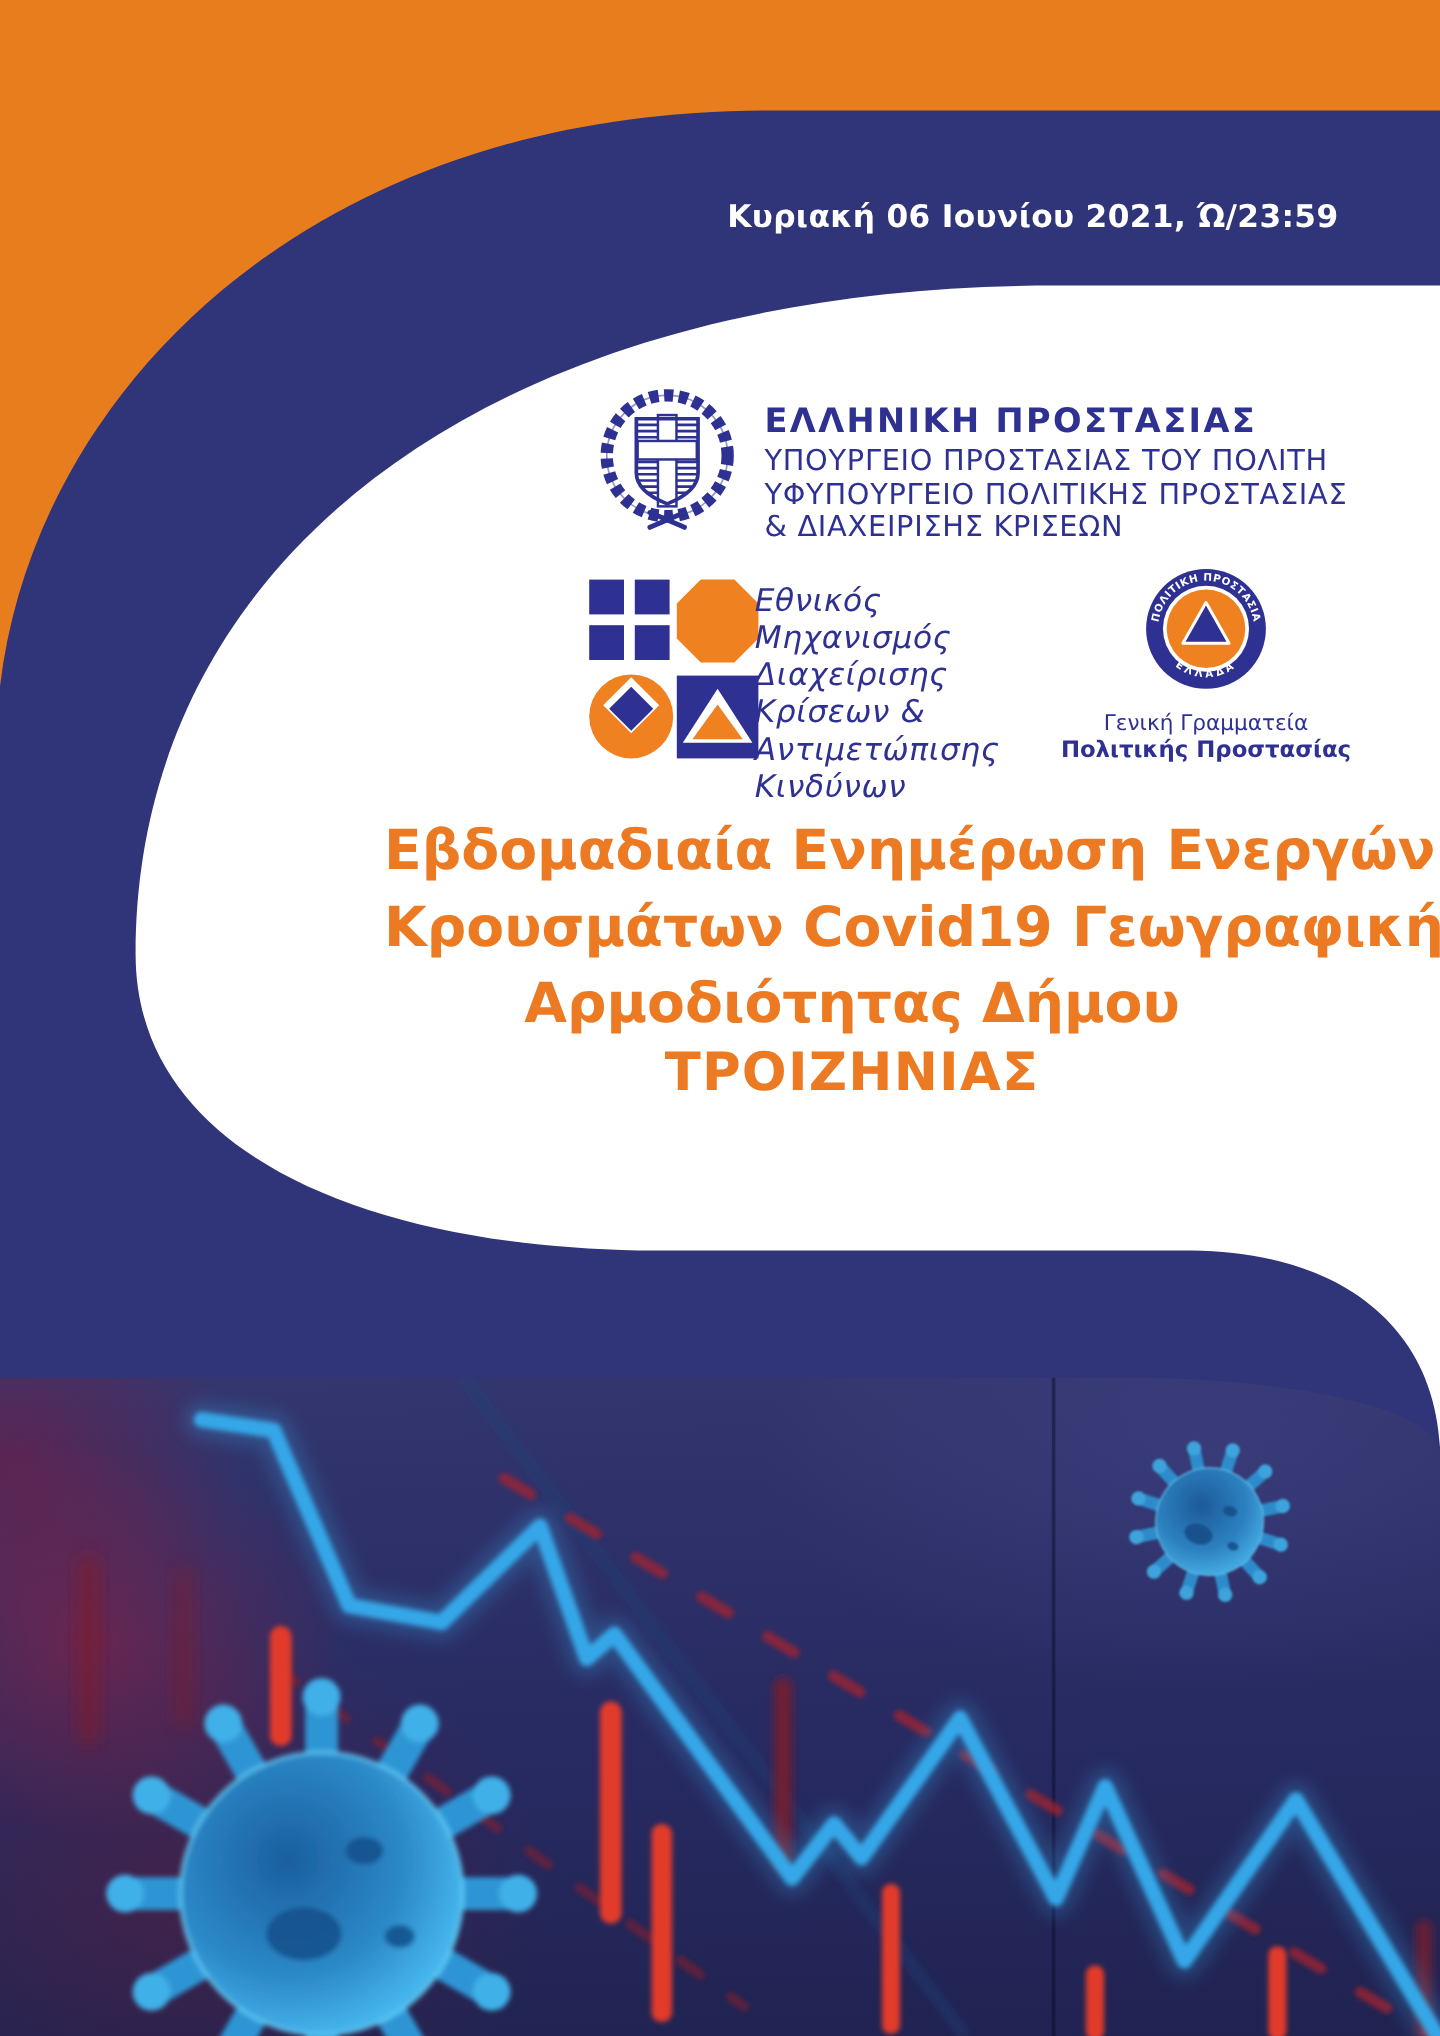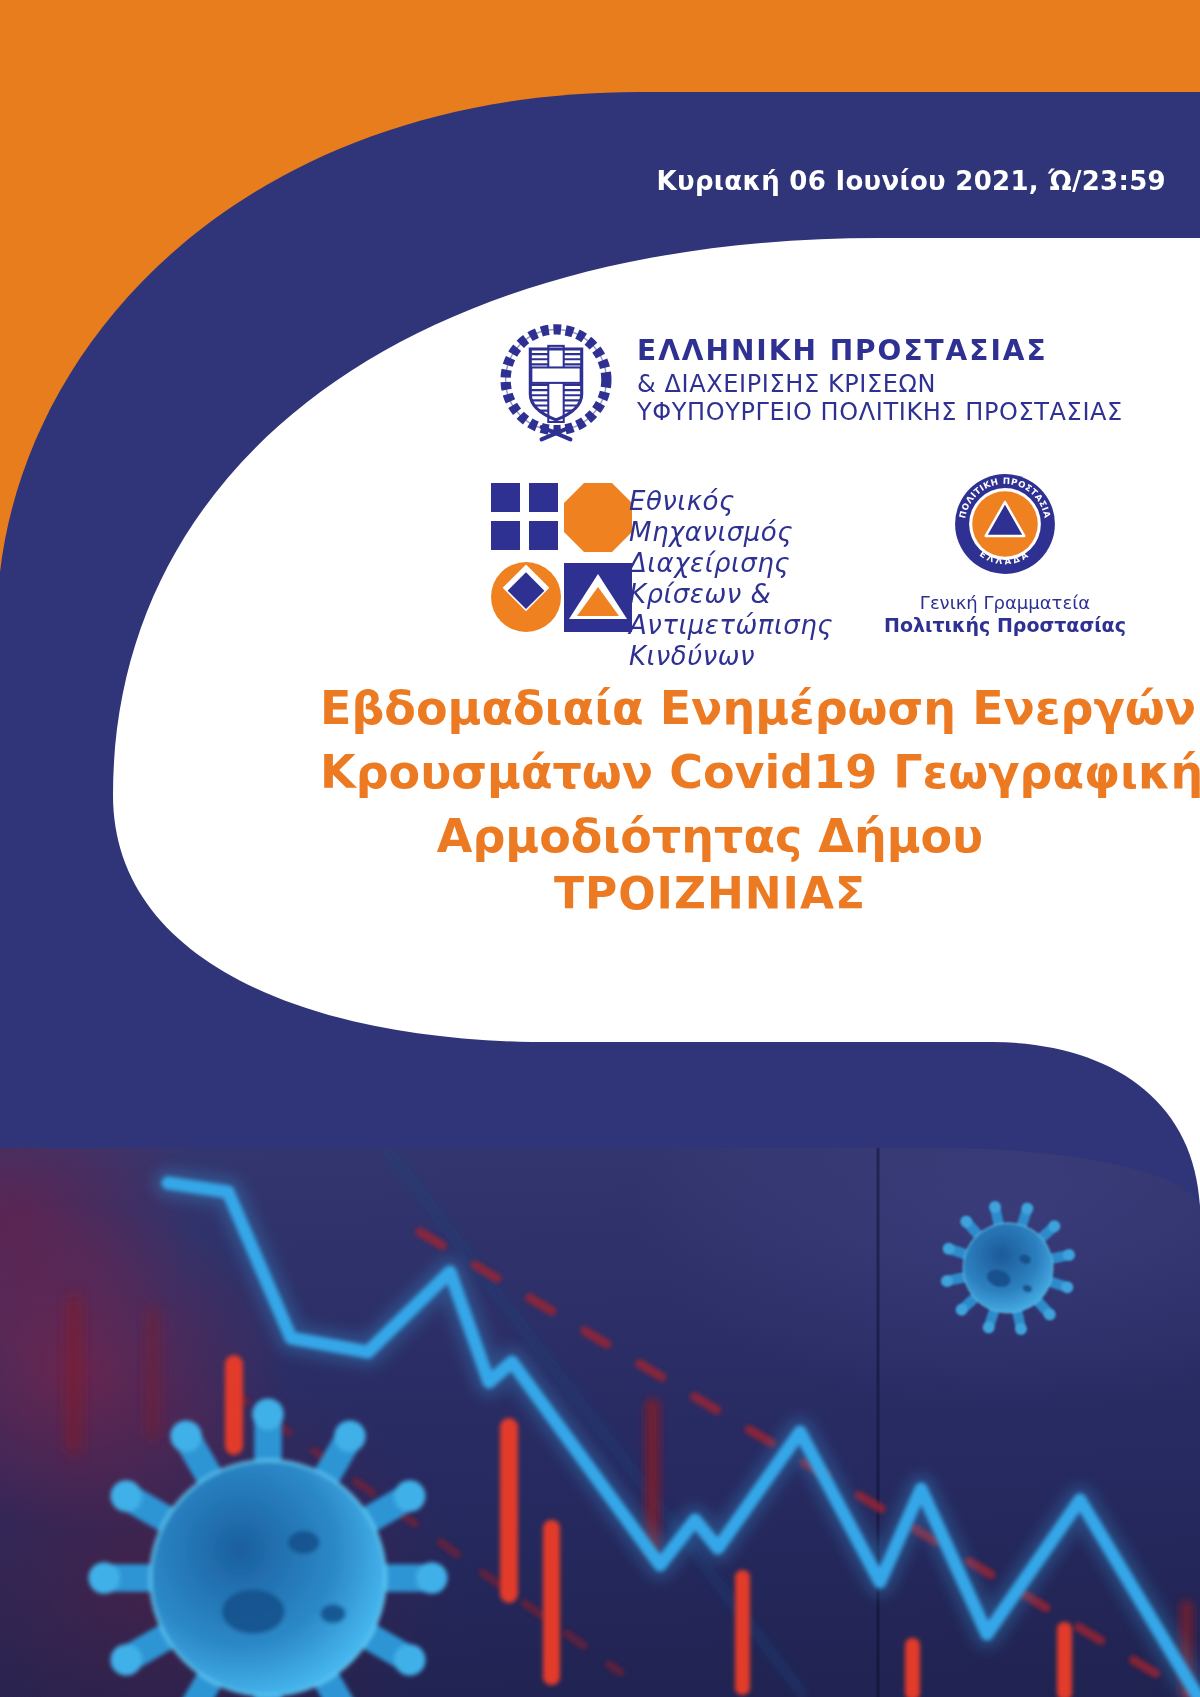--- a/index.html
+++ b/index.html
@@ -15,21 +15,20 @@
   #bg{left:0;top:0;width:1200px;height:1697px;z-index:0;}
   .bg-orange{fill:var(--orange,#E87D1E);}
   .bg-navy{fill:var(--navy,#303478);}
   .bg-white{fill:#ffffff;}
 
   
   .date-line{
     left:606px;top:166px;width:560px;z-index:3;
     color:#ffffff;font-size:26px;font-weight:bold;letter-spacing:.3px;
     white-space:nowrap;
-    text-align:right;
   }
 
   
   .emblem{left:494px;top:314px;z-index:3;}
   .wreath{stroke:var(--text-navy,#2E3192);}
   .gov-text{left:637px;top:334px;z-index:3;color:var(--text-navy,#2E3192);white-space:nowrap;}
   .gov-l1{font-size:28px;font-weight:bold;letter-spacing:2px;margin-bottom:4px;}
   .gov-l{font-size:24px;letter-spacing:.6px;line-height:27.5px;}
 
   
@@ -96,22 +95,23 @@
     <rect x="35" y="34" width="50" height="69" fill="#ffffff"></rect>
     <path stroke="var(--text-navy,#2E3192)" stroke-width="2.1" d="M35 39H85M35 44H85M35 49H85M35 54H85M35 59H85M35 64H85M35 69H85M35 74H85M35 79H85M35 84H85M35 89H85M35 94H85M35 99H85"></path>
   </g>
   <rect x="52.5" y="31" width="15" height="74" fill="#ffffff" stroke="var(--text-navy,#2E3192)" stroke-width="2"></rect>
   <rect x="36" y="52" width="48" height="15" fill="#ffffff" stroke="var(--text-navy,#2E3192)" stroke-width="2"></rect>
   <path d="M35 34 H85 V78 Q85 93 60 103 Q35 93 35 78 Z" fill="none" stroke="var(--text-navy,#2E3192)" stroke-width="3"></path>
 </svg>
 
 <div class="abs gov-text">
   <div class="gov-l1">ΕΛΛΗΝΙΚΗ ΠΡΟΣΤΑΣΙΑΣ</div>
+  <div class="gov-l">ΥΠΟΥΡΓΕΙΟ ΠΡΟΣΤΑΣΙΑΣ ΤΟΥ ΠΟΛΙΤΗ</div>
+  <div class="gov-l">ΥΦΥΠΟΥΡΓΕΙΟ ΠΟΛΙΤΙΚΗΣ ΠΡΟΣΤΑΣΙΑΣ</div>
   <div class="gov-l">&amp; ΔΙΑΧΕΙΡΙΣΗΣ ΚΡΙΣΕΩΝ</div>
-  <div class="gov-l">ΥΦΥΠΟΥΡΓΕΙΟ ΠΟΛΙΤΙΚΗΣ ΠΡΟΣΤΑΣΙΑΣ</div>
 </div>
 
 <svg class="abs mech-logo" width="143" height="151" viewBox="0 0 143 151">
   <g>
     <rect class="navy-fill" x="1" y="1" width="29" height="29"></rect>
     <rect class="navy-fill" x="39" y="1" width="29" height="29"></rect>
     <rect class="navy-fill" x="1" y="39" width="29" height="29"></rect>
     <rect class="navy-fill" x="39" y="39" width="29" height="29"></rect>
   </g>
   <polygon class="orange-fill" points="94,1 122,1 142,21 142,50 122,70 94,70 74,50 74,21"></polygon>

